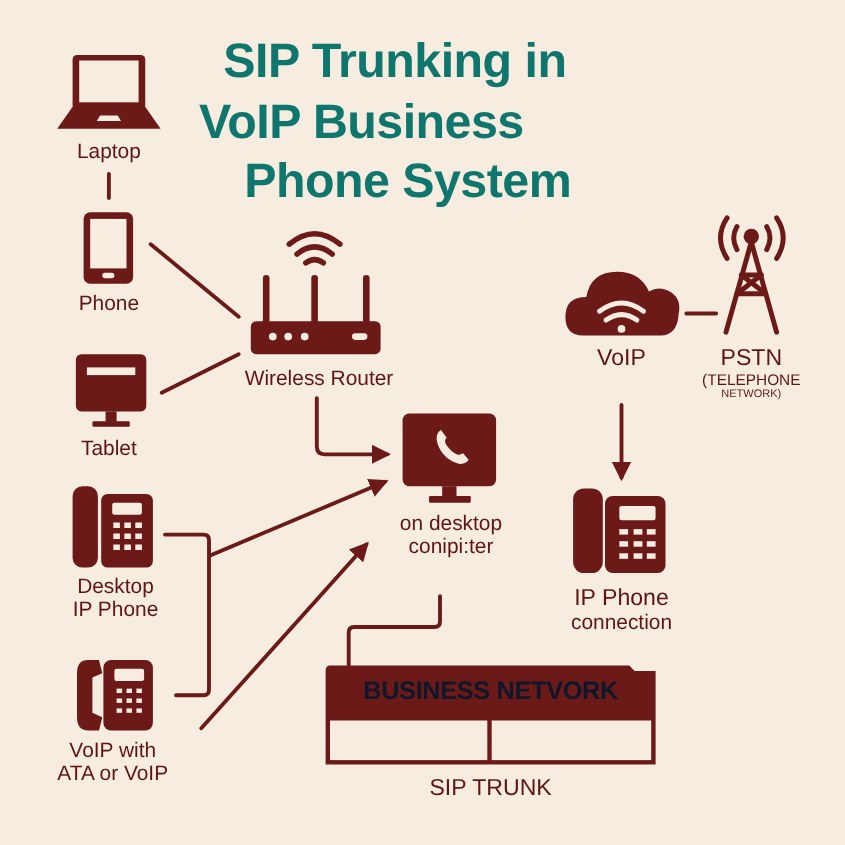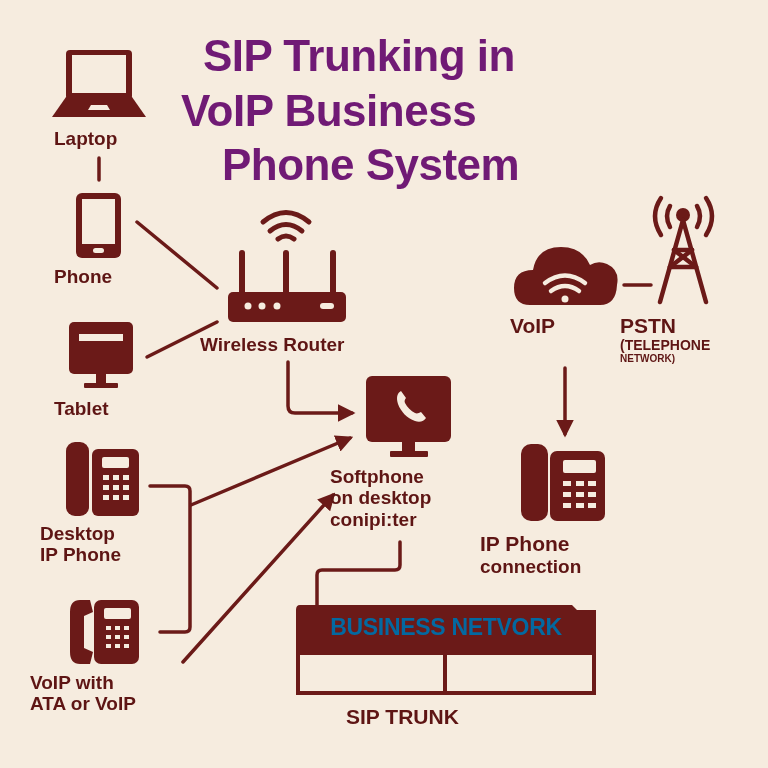--- a/index.html
+++ b/index.html
@@ -5,30 +5,30 @@
     html, body { margin: 0; padding: 0; }
     body {
       width: 768px; height: 768px; overflow: hidden;
       background: #f6ecdf;
       font-family: "Liberation Sans", "DejaVu Sans", sans-serif;
       color: #6b1a18;
       position: relative;
     }
     .title {
       position: absolute; font-weight: 700; font-size: 44px; line-height: 44px;
-      color: #701a75; white-space: nowrap; letter-spacing: -0.5px;
+      color: #0f766e; white-space: nowrap; letter-spacing: -0.5px;
     }
     .lbl {
-      position: absolute; font-weight: 700; color: #5e1514;
-      white-space: nowrap; line-height: 1.12;
+      position: absolute; font-weight: 400; color: #5e1514;
+      text-align: center; white-space: nowrap; line-height: 1.12;
     }
     svg.canvas { position: absolute; left: 0; top: 0; }
     .netbar-text {
       position: absolute; left: 298px; top: 614px; width: 296px;
-      text-align: center; font-weight: 700; font-size: 23px; color: #0369a1;
+      text-align: center; font-weight: 700; font-size: 23px; color: #0f172a;
       letter-spacing: -0.3px;
     }
   </style>
 </head>
 <body>
 
 <div class="title" style="left:203px; top:34px;">SIP Trunking in</div>
 <div class="title" style="left:181px; top:89px;">VoIP Business</div>
 <div class="title" style="left:222px; top:143px;">Phone System</div>
 
@@ -204,21 +204,20 @@
 </div>
 
 <div class="lbl" style="left:30px; top:672px; width:145px; font-size:19px;">
   <div>VoIP with</div>
   <div>ATA or VoIP</div>
 </div>
 
 <div class="lbl" style="left:200px; top:334px; width:180px; font-size:19px;">Wireless Router</div>
 
 <div class="lbl" style="left:330px; top:466px; width:160px; font-size:19px;">
-  <div>Softphone</div>
   <div>on desktop</div>
   <div>conipi:ter</div>
 </div>
 
 <div class="lbl" style="left:510px; top:314px; width:110px; font-size:21px;">
   <div>VoIP</div>
 </div>
 
 <div class="lbl" style="left:620px; top:314px; width:126px;">
   <div style="font-size:21px;">PSTN</div>

